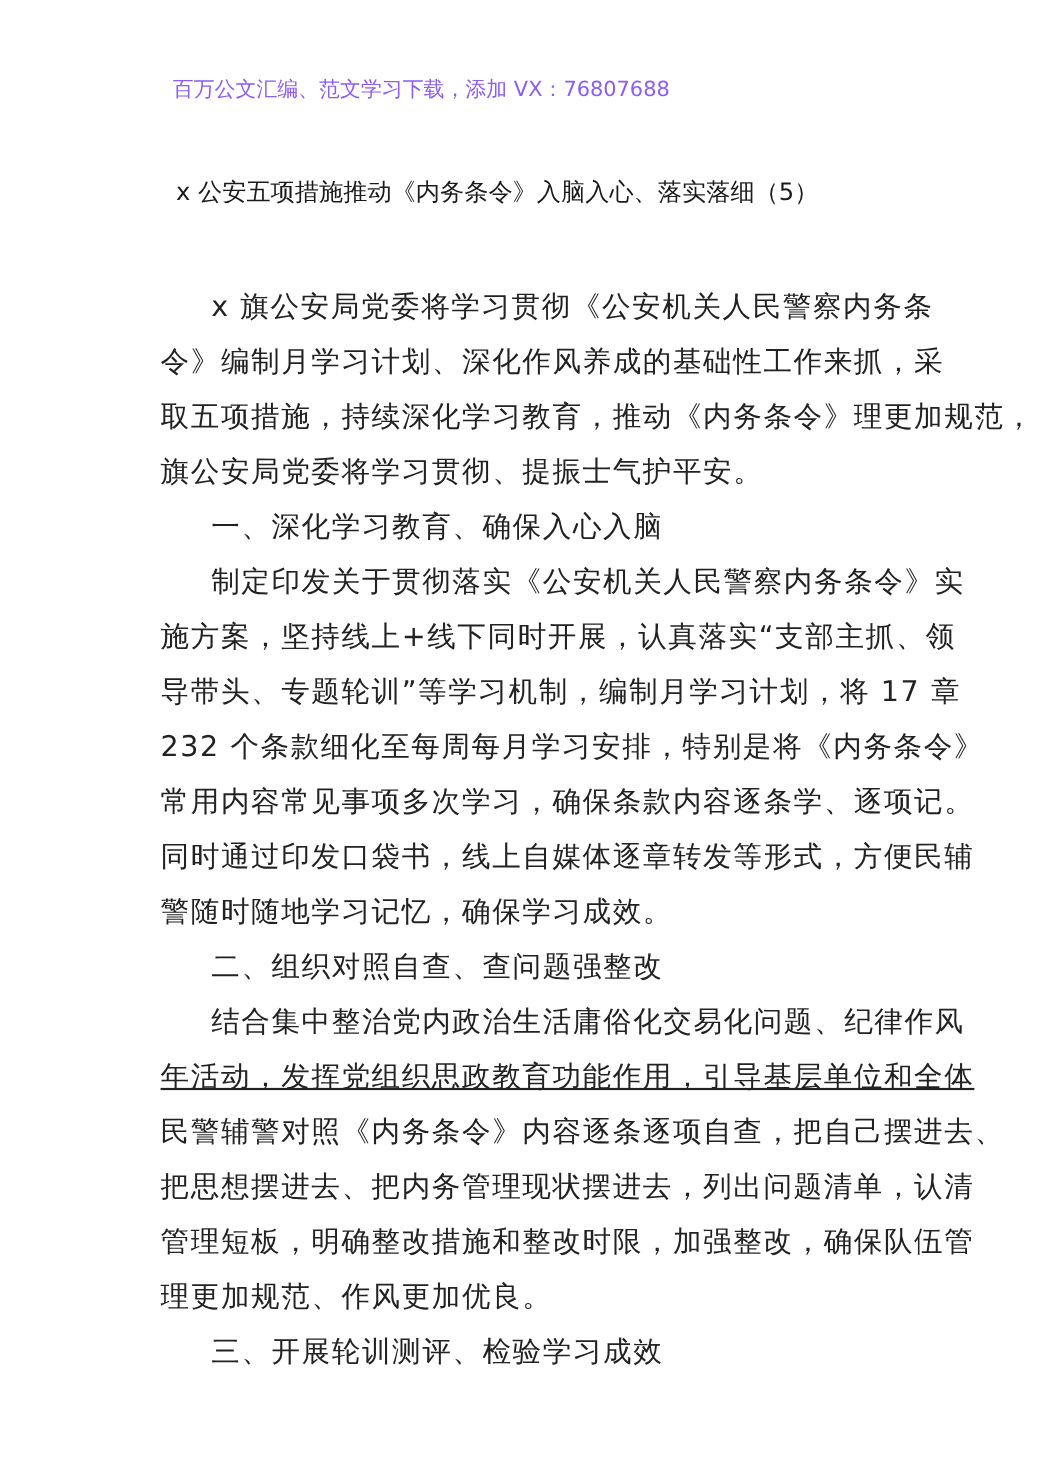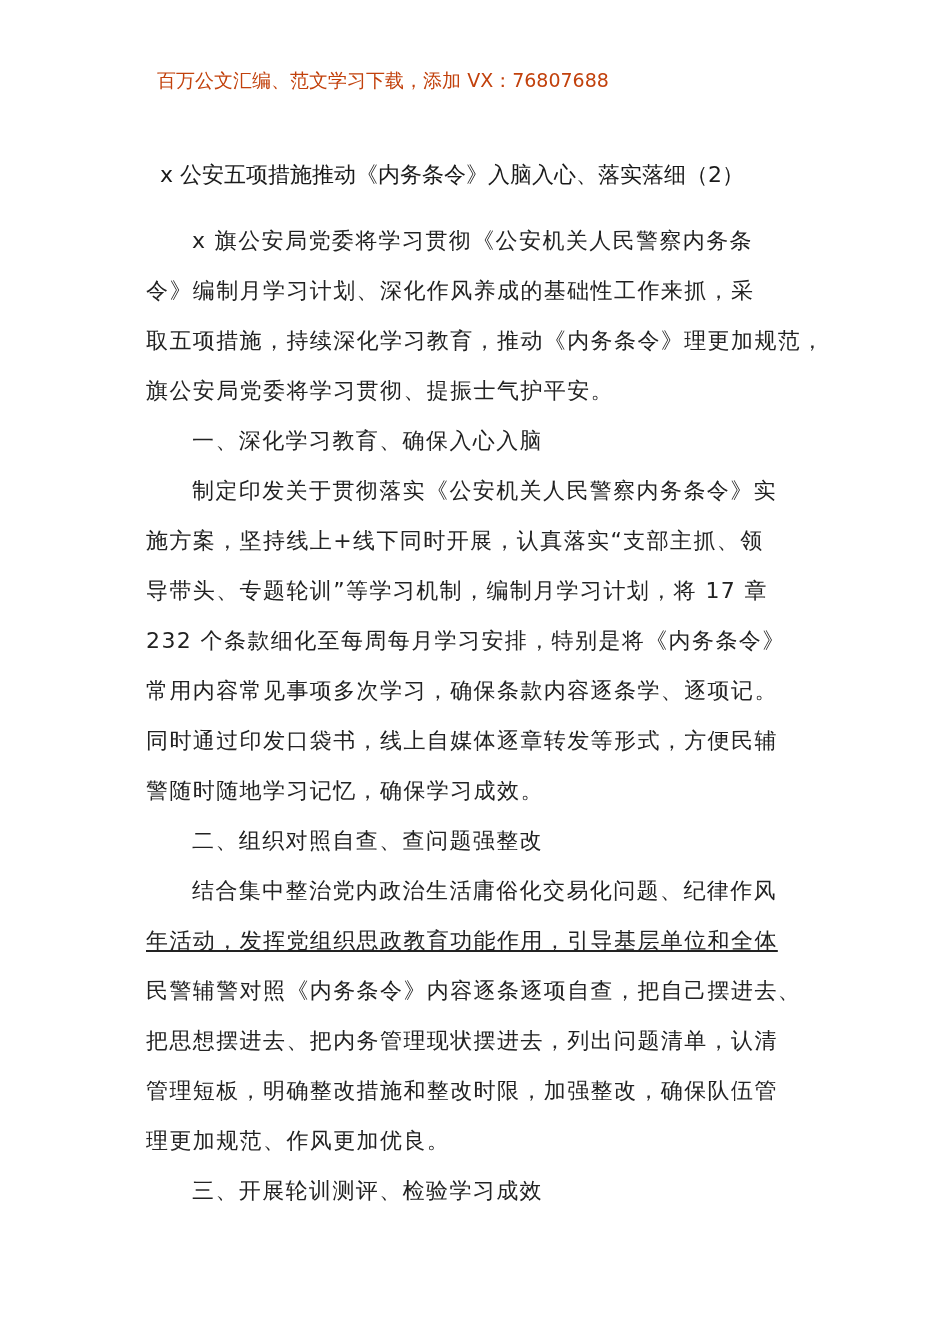--- a/index.html
+++ b/index.html
@@ -1,29 +1,29 @@
 <!DOCTYPE html>
 <html><head>
 <meta charset="utf-8">
 <style>
   html, body { margin:0; padding:0; background:#ffffff; }
   body { width:950px; height:1344px; position:relative; overflow:hidden;
          font-family:"DejaVu Sans", "Liberation Sans", sans-serif; }
   .header { position:absolute; left:0; width:766px; top:68px; text-align:center;
-            color:#c2410c; font-size:19px; letter-spacing:0px; }
+            color:#8b5cf6; font-size:19px; letter-spacing:0px; }
   .title { position:absolute; left:160px; top:160px; font-size:22px; color:#1a1a1a; white-space:nowrap; }
-  .line { position:absolute; left:146px; font-size:22px; color:#222; white-space:nowrap; letter-spacing:1.4px; }
+  .line { position:absolute; left:146px; font-size:26px; color:#222; white-space:nowrap; letter-spacing:1.4px;margin-top:35px; }
   .indent { left:192px; }
 </style>
 </head>
 <body>
 
 <div class="header">百万公文汇编、范文学习下载，添加 VX：76807688</div>
 
-<div class="title">x 公安五项措施推动《内务条令》入脑入心、落实落细（2）</div>
+<div class="title">x 公安五项措施推动《内务条令》入脑入心、落实落细（5）</div>
 
 <div id="body-lines">
     <div class="line indent" style="top: 226px;">x 旗公安局党委将学习贯彻《公安机关人民警察内务条</div>
     <div class="line" style="top: 276px;">令》编制月学习计划、深化作风养成的基础性工作来抓，采</div>
     <div class="line" style="top: 326px;">取五项措施，持续深化学习教育，推动《内务条令》理更加规范，</div>
     <div class="line" style="top: 376px;">旗公安局党委将学习贯彻、提振士气护平安。</div>
     <div class="line indent" style="top: 426px;">一、深化学习教育、确保入心入脑</div>
     <div class="line indent" style="top: 476px;">制定印发关于贯彻落实《公安机关人民警察内务条令》实</div>
     <div class="line" style="top: 526px;">施方案，坚持线上+线下同时开展，认真落实“支部主抓、领</div>
     <div class="line" style="top: 576px;">导带头、专题轮训”等学习机制，编制月学习计划，将 17 章</div>

